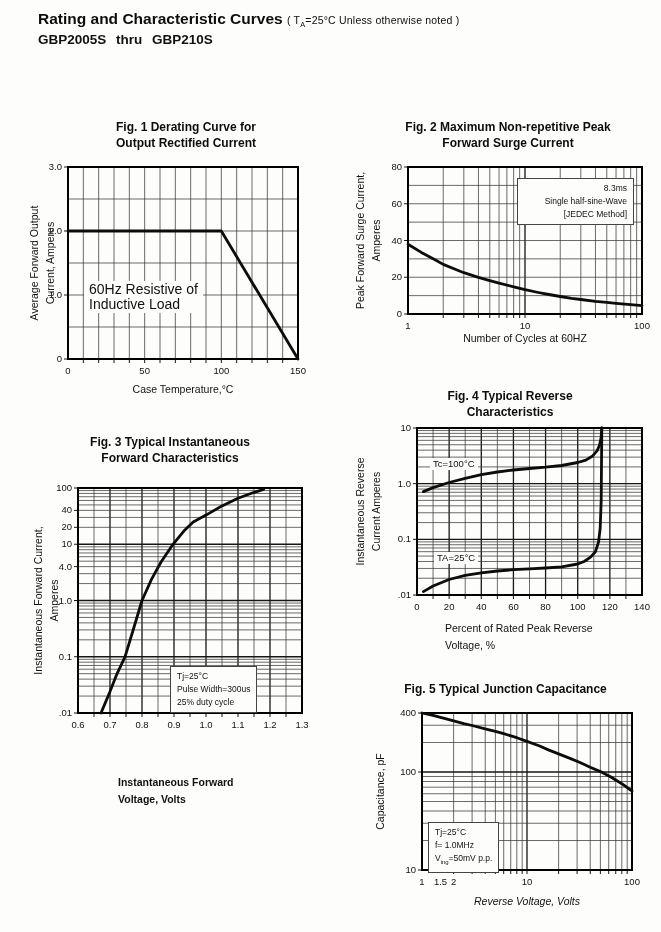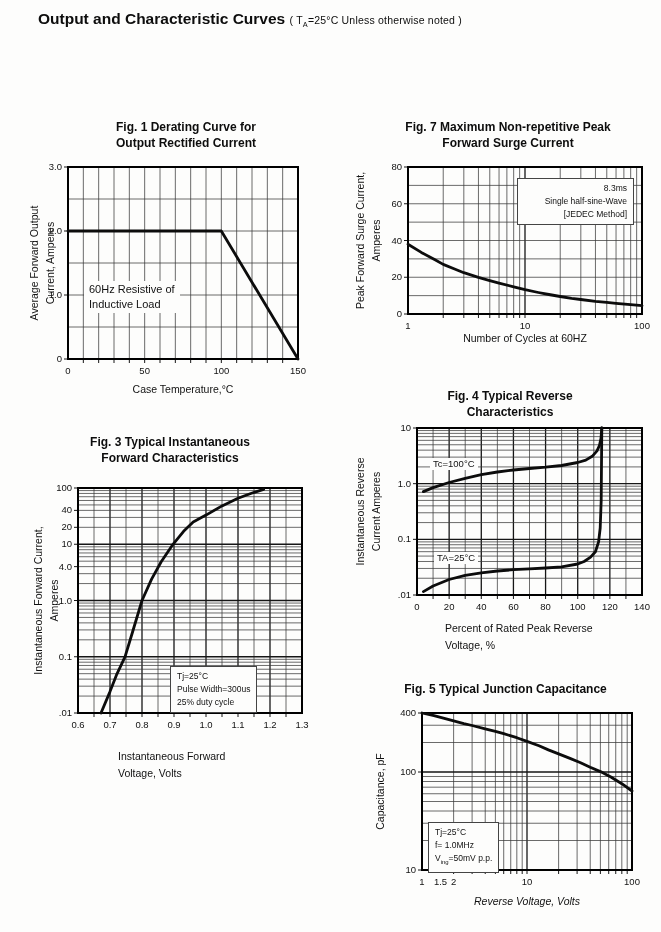--- a/index.html
+++ b/index.html
@@ -18,33 +18,34 @@
   .curve{stroke:#0c0c0c;stroke-width:2.8;fill:none;stroke-linejoin:round;stroke-linecap:round;}
   .ftitle{position:absolute;text-align:center;font-weight:bold;font-size:12px;line-height:16px;color:#0d0d0d;}
   .ylab{position:absolute;transform-origin:0 0;transform:rotate(-90deg);text-align:center;
         font-size:10.5px;line-height:16px;color:#111;}
   .xlab{position:absolute;text-align:center;font-size:10.5px;line-height:17px;color:#111;}
   .xlab.la{text-align:left;}
   .tkx{position:absolute;transform:translateX(-50%);font-size:9.5px;line-height:13px;color:#111;white-space:nowrap;}
   .tky{position:absolute;width:36px;text-align:right;font-size:9.5px;line-height:13px;color:#111;}
   .ann{position:absolute;background:#fdfdfc;font-size:8.5px;line-height:13px;color:#111;padding:1px 3px;white-space:nowrap;}
   .ann.boxed{border:1px solid #444;padding:3px 6px;}
-  .ann.lg{font-size:11px;line-height:15px;padding:1px 5px;}
+  .ann.lg{font-size:14px;line-height:15px;padding:1px 5px;}
   .clab{position:absolute;background:#fdfdfc;font-size:9.5px;line-height:12px;color:#111;padding:0 3px;white-space:nowrap;}
   sub{font-size:70%;}
 </style>
 </head>
 <body>
 
 <div class="page">
 
   <header class="hdr">
-    <div class="h1"><span>Output and Characteristic Curves</span>
+    <div class="h1"><span>Rating and Characteristic Curves</span>
       <span class="note"><span>( T</span><sub>A</sub><span>=25°C Unless otherwise noted )</span></span>
     </div>
+    <div class="h2">GBP2005S thru GBP210S</div>
   </header>
 
   <section class="fig">
     <div class="ftitle" style="left:40px;top:119px;width:292px;">
       <div>Fig. 1 Derating Curve for</div>
       <div>Output Rectified Current</div>
     </div>
     <div class="ylab" style="left:26px;top:359px;width:192px;">
       <div>Average Forward Output</div>
       <div>Current, Amperes</div>
@@ -102,21 +103,21 @@
       <div class="tkx" style="left: 221.333px; top: 364px;">100</div>
       <div class="tkx" style="left: 298px; top: 364px;">150</div>
       <div class="tky" style="left: 26px; top: 160px;">3.0</div>
       <div class="tky" style="left: 26px; top: 224px;">2.0</div>
       <div class="tky" style="left: 26px; top: 288px;">1.0</div>
       <div class="tky" style="left: 26px; top: 352px;">0</div>
     </section>
 
   <section class="fig">
     <div class="ftitle" style="left:360px;top:119px;width:296px;">
-      <div>Fig. 7 Maximum Non-repetitive Peak</div>
+      <div>Fig. 2 Maximum Non-repetitive Peak</div>
       <div>Forward Surge Current</div>
     </div>
     <div class="ylab" style="left:352px;top:314px;width:147px;">
       <div>Peak Forward Surge Current,</div>
       <div>Amperes</div>
     </div>
     <svg class="plot" style="left:408px;top:167px;" width="234" height="147">
         <line x1="35.22" y1="0" x2="35.22" y2="147" class="gmin"></line>
         <line x1="55.82" y1="0" x2="55.82" y2="147" class="gmin"></line>
         <line x1="70.44" y1="0" x2="70.44" y2="147" class="gmin"></line>
@@ -264,21 +265,21 @@
         <line x1="-4" y1="168.75" x2="0" y2="168.75" class="tick"></line>
         <line x1="-4" y1="225.00" x2="0" y2="225.00" class="tick"></line>
         <rect x="0" y="0" width="224" height="225" class="frame"></rect>
         <polyline points="23.0,225.0 32.0,203.6 38.4,187.2 47.0,168.8 54.4,144.5 64.0,112.5 73.6,91.1 83.2,73.7 95.0,56.3 105.6,43.3 115.2,33.9 128.0,27.1 144.0,17.9 160.0,10.2 172.8,5.5 185.6,1.3" class="curve"></polyline>
       </svg>
     <div class="ann boxed" style="left:170px;top:666px;">
       <div>Tj=25°C</div>
       <div>Pulse Width=300us</div>
       <div>25% duty cycle</div>
     </div>
-    <div class="xlab la" style="left:118px;top:748px;width:190px;">
+    <div class="xlab la" style="left:118px;top:774px;width:190px;font-weight:bold;">
       <div>Instantaneous Forward</div>
       <div>Voltage, Volts</div>
     </div>
   <div class="tkx" style="left: 78px; top: 718px;">0.6</div>
       <div class="tkx" style="left: 110px; top: 718px;">0.7</div>
       <div class="tkx" style="left: 142px; top: 718px;">0.8</div>
       <div class="tkx" style="left: 174px; top: 718px;">0.9</div>
       <div class="tkx" style="left: 206px; top: 718px;">1.0</div>
       <div class="tkx" style="left: 238px; top: 718px;">1.1</div>
       <div class="tkx" style="left: 270px; top: 718px;">1.2</div>

